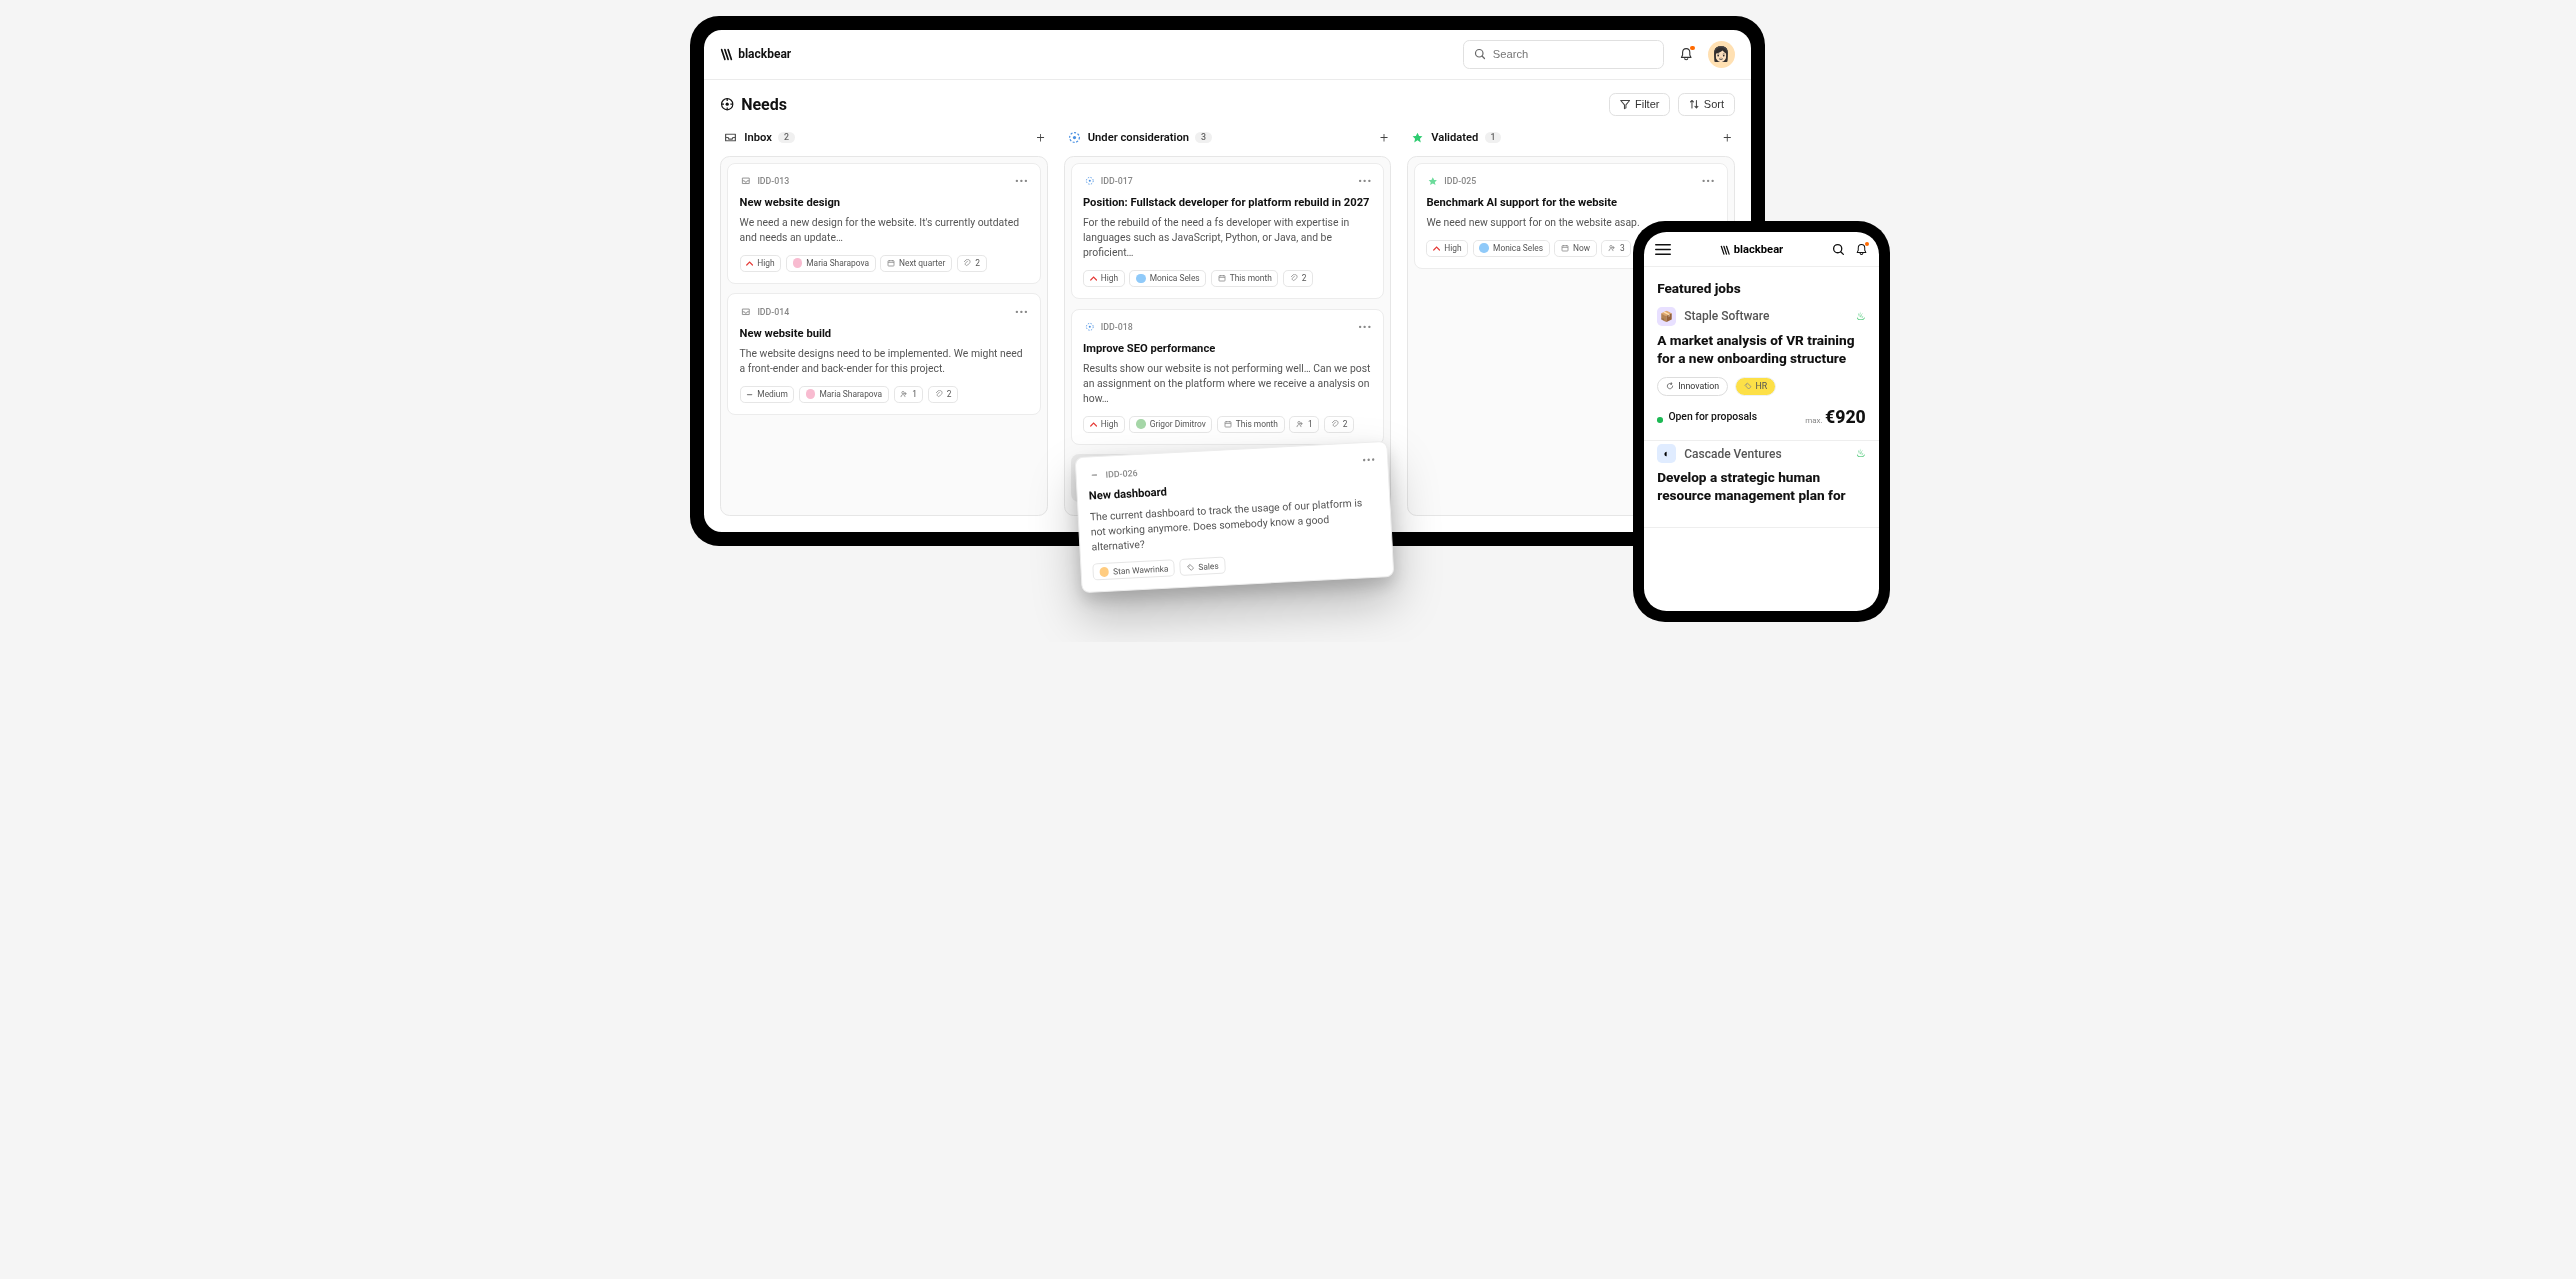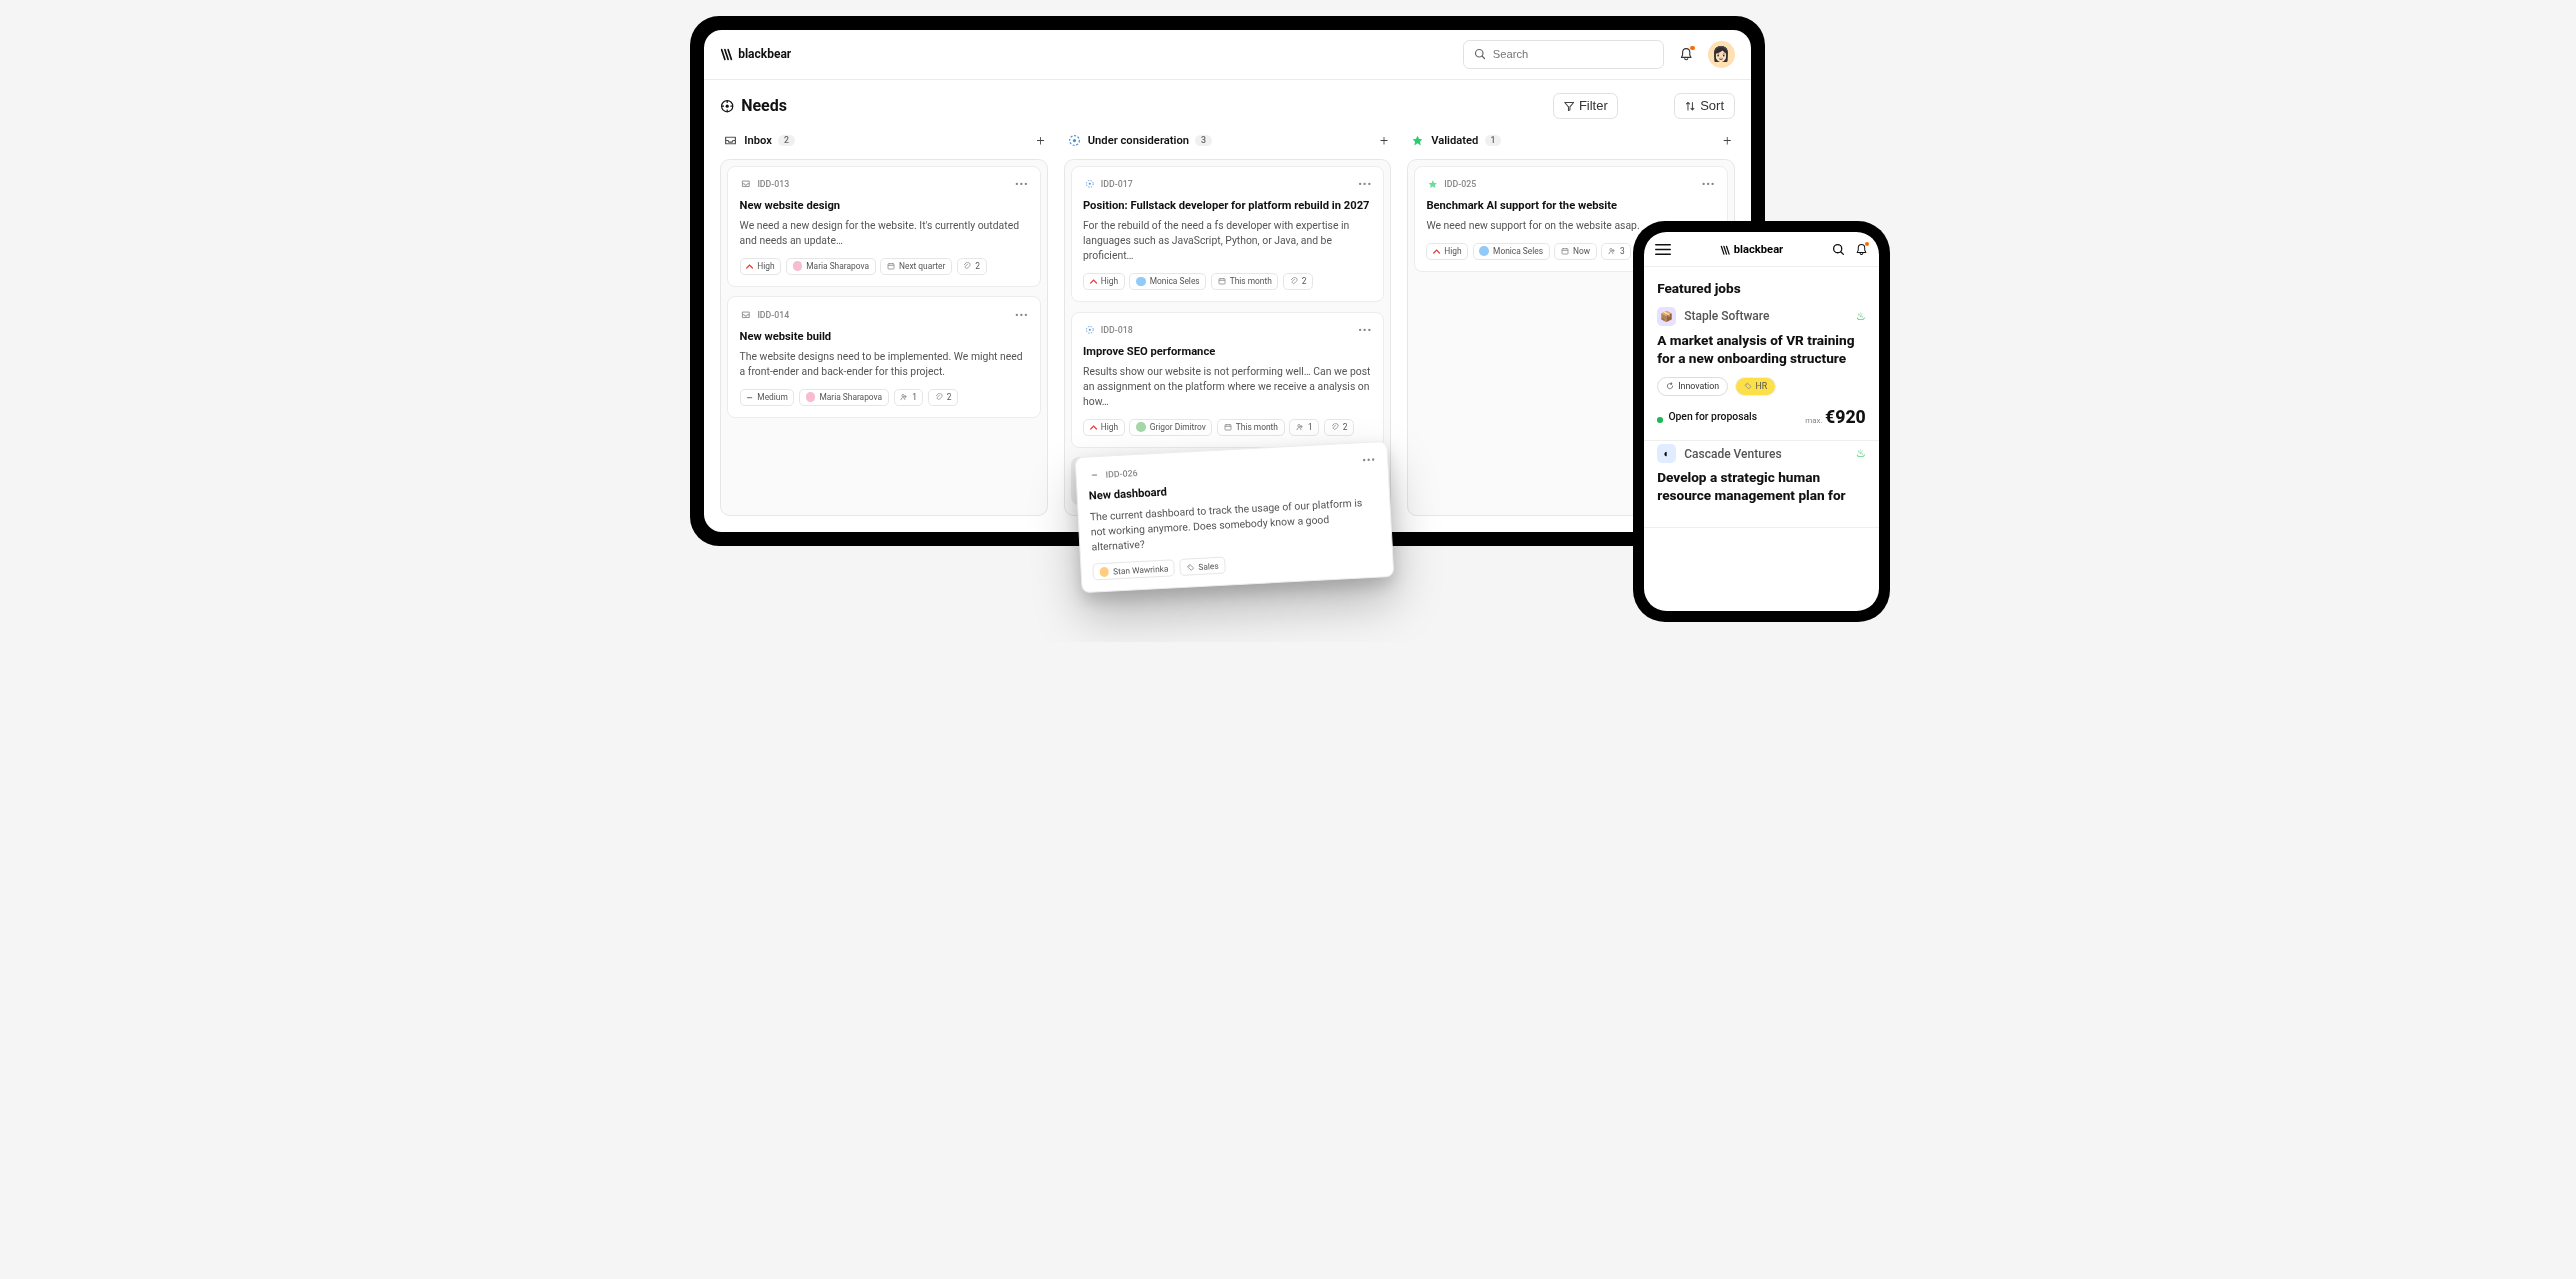--- a/index.html
+++ b/index.html
@@ -19,21 +19,21 @@
 .search-bar { display: flex; align-items: center; gap: 6.4px; width: 201px; height: 29px; border: 0.8px solid #e0e0e0; border-radius: 6.4px; padding: 0 10px; color: #666; font-size: 11.2px; }
 .search-bar input { border: none; outline: none; flex: 1; font-size: 11.2px; background: transparent; }
 .notif { margin: 0 14.4px; position: relative; cursor: pointer; }
 .notif-dot { position: absolute; top: -1.6px; right: -1.6px; width: 4.8px; height: 4.8px; background: #ff6a00; border-radius: 50%; }
 .avatar { width: 27px; height: 27px; border-radius: 50%; background: #ffe0b2; display: flex; align-items: center; justify-content: center; font-size: 14.4px; cursor: pointer; }
 
 
 .page-header { display: flex; align-items: center; padding: 13px 16px 8px; }
 .page-title { display: flex; align-items: center; gap: 6.4px; font-size: 16px; font-weight: 700; color: #111; }
 .page-actions { margin-left: auto; display: flex; gap: 8px; }
-.btn { display: flex; align-items: center; gap: 4.8px; border: 0.8px solid #e0e0e0; border-radius: 6.4px; padding: 4.8px 9.6px; font-size: 13px; background: #fff; color: #333; cursor: pointer; margin-left: 48px; }
+.btn { display: flex; align-items: center; gap: 4.8px; border: 0.8px solid #e0e0e0; border-radius: 6.4px; padding: 4.8px 9.6px; font-size: 11px; background: #fff; color: #333; cursor: pointer; }
 
 
 .board { display: flex; gap: 16px; padding: 0 16px 16px; overflow: hidden; flex: 1; }
 .column { width: 357px; display: flex; flex-direction: column; }
 .col-header { display: flex; align-items: center; gap: 6.4px; padding: 4.8px 3.2px 9.6px; font-size: 11.2px; font-weight: 600; color: #111; }
 .col-icon { width: 14.4px; height: 14.4px; border-radius: 3.2px; display: flex; align-items: center; justify-content: center; }
 .col-count { background: #f0f0f0; border-radius: 802px; font-size: 8.8px; padding: 0.8px 5.6px; color: #666; font-weight: 500; }
 .col-add { margin-left: auto; color: #444; font-size: 14.4px; cursor: pointer; font-weight: 300; }
 .col-body { border: 0.8px solid #e6e6e6; border-radius: 9.6px; padding: 6px; background: #fafafa; display: flex; flex-direction: column; gap: 9.6px; flex: 1; overflow: visible; }
 

